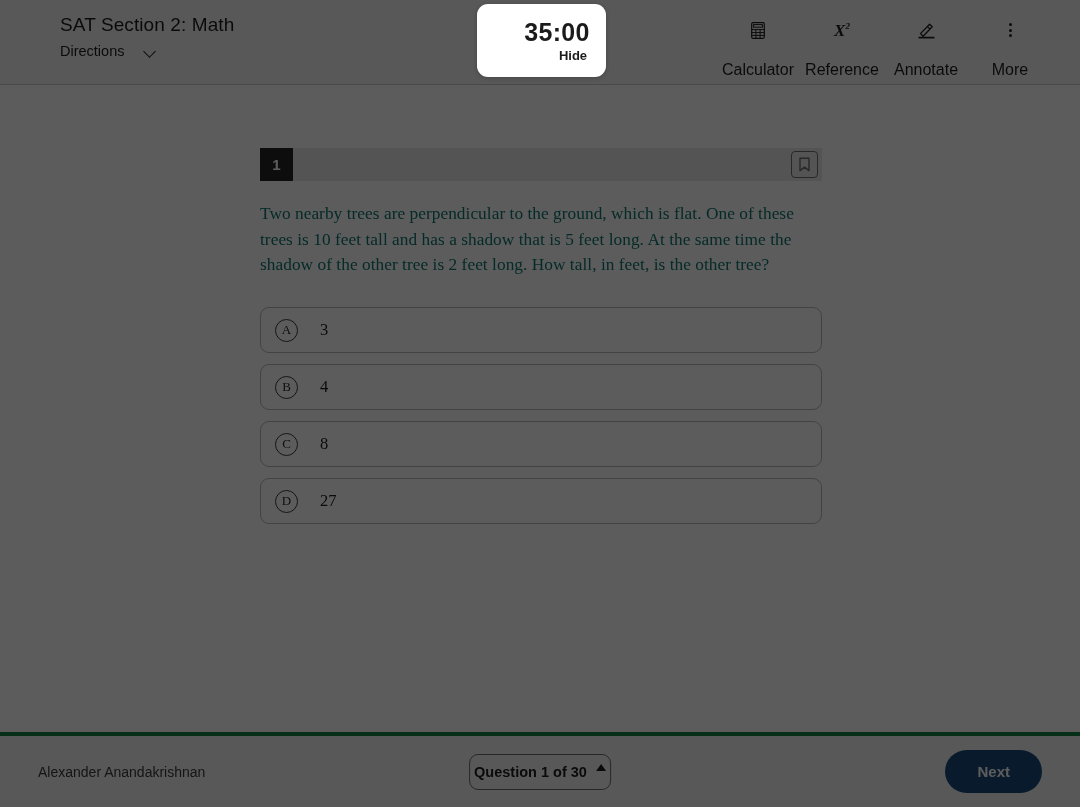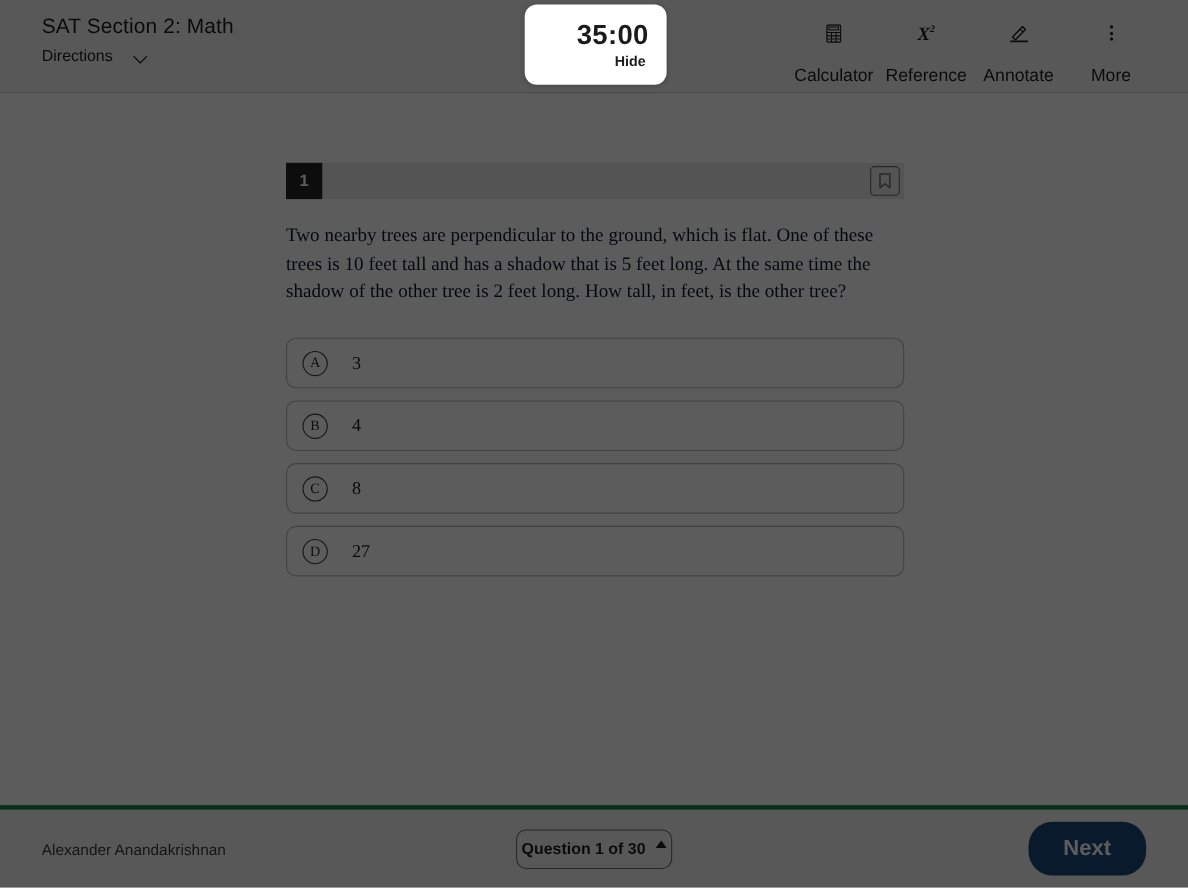--- a/index.html
+++ b/index.html
@@ -20,21 +20,21 @@
   
   .header {
     position:relative;
     height:85px; flex:0 0 85px;
     background:#f4f4f4;
     border-bottom:1px solid #c9c9c9;
     display:flex; align-items:flex-start;
   }
   .hdr-left {
     padding:14px 0 0 38px;
-    display:flex; flex-direction:column; gap:7px;
+    display:flex; flex-direction:column; gap:7px;margin-left:22px;
   }
   .section-title {
     font-size:19px; color:#1e1e1e; font-weight:400; letter-spacing:.1px;
     line-height:1.15;
   }
   .directions {
     display:flex; align-items:center; gap:20px;
     font-size:14.5px; color:#1e1e1e; cursor:pointer;
   }
   .chev-down {
@@ -82,21 +82,21 @@
   }
   .bmk {
     width:27px; height:27px; margin-right:4px;
     border:1.3px solid #6f6f6f; border-radius:4px;
     display:flex; align-items:center; justify-content:center;
     cursor:pointer; background:transparent;
   }
 
   .qtext {
     font-family:"Liberation Serif", serif;
-    font-size:17.3px; line-height:25.7px; color:#0f172a;
+    font-size:17.3px; line-height:25.7px; color:#0f766e;
     margin-bottom:29px; letter-spacing:.05px;
   }
 
   .choices { display:flex; flex-direction:column; gap:11px; }
   .choice {
     height:46px; border:1.4px solid #b9b9b9; border-radius:9px;
     display:flex; align-items:center; padding-left:14px; gap:22px;
     background:#ffffff; cursor:pointer;
   }
   .cl {
@@ -123,21 +123,21 @@
     background:transparent;
   }
   .tri-up {
     width:0; height:0;
     border-left:5.5px solid transparent; border-right:5.5px solid transparent;
     border-bottom:7px solid #1e1e1e;
   }
   .next-btn {
     position:absolute; right:38px;
     background:#1b4a7d; color:#ffffff;
-    font-size:20px; font-weight:700;
+    font-size:15px; font-weight:700;
     padding:13px 32px; border:none; border-radius:22px; cursor:pointer;
   }
 
   
   .dim {
     position:absolute; inset:0;
     background:rgba(0,0,0,0.64);
     z-index:50;
   }
 

